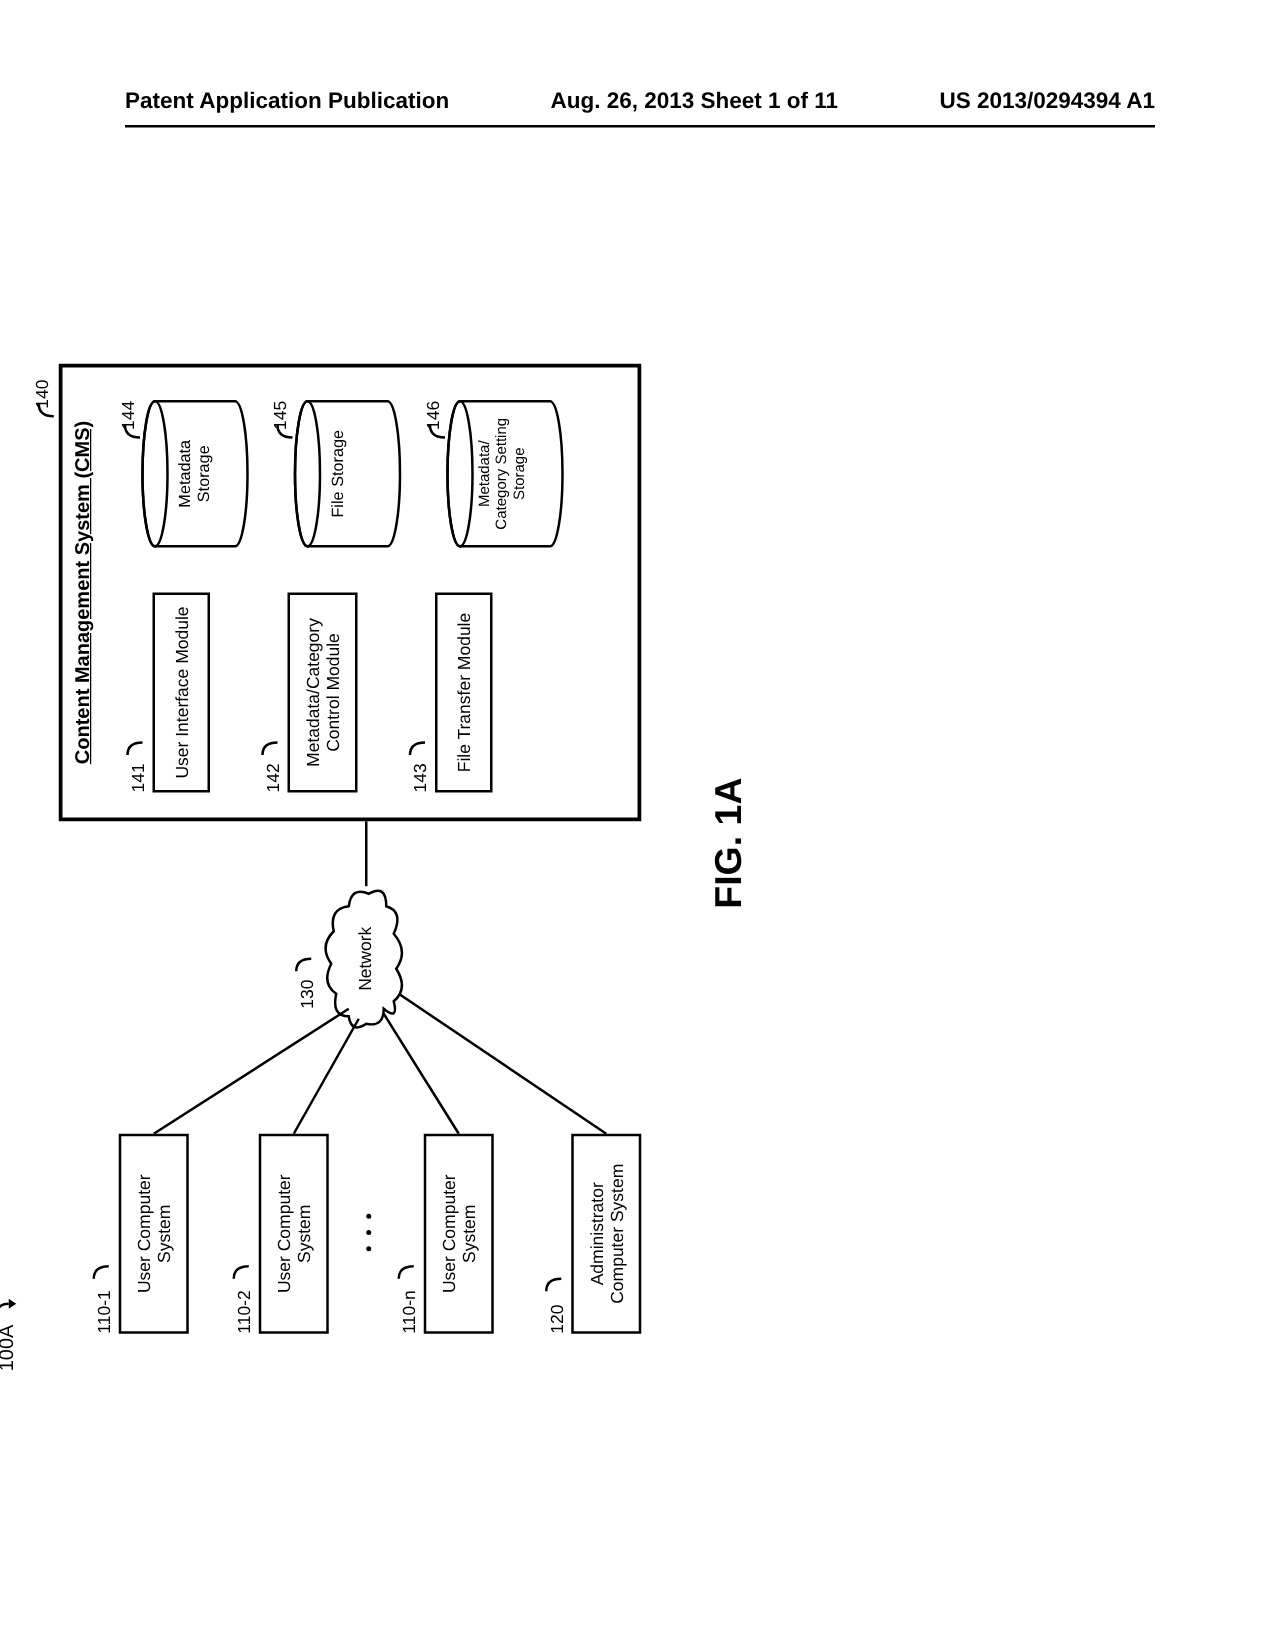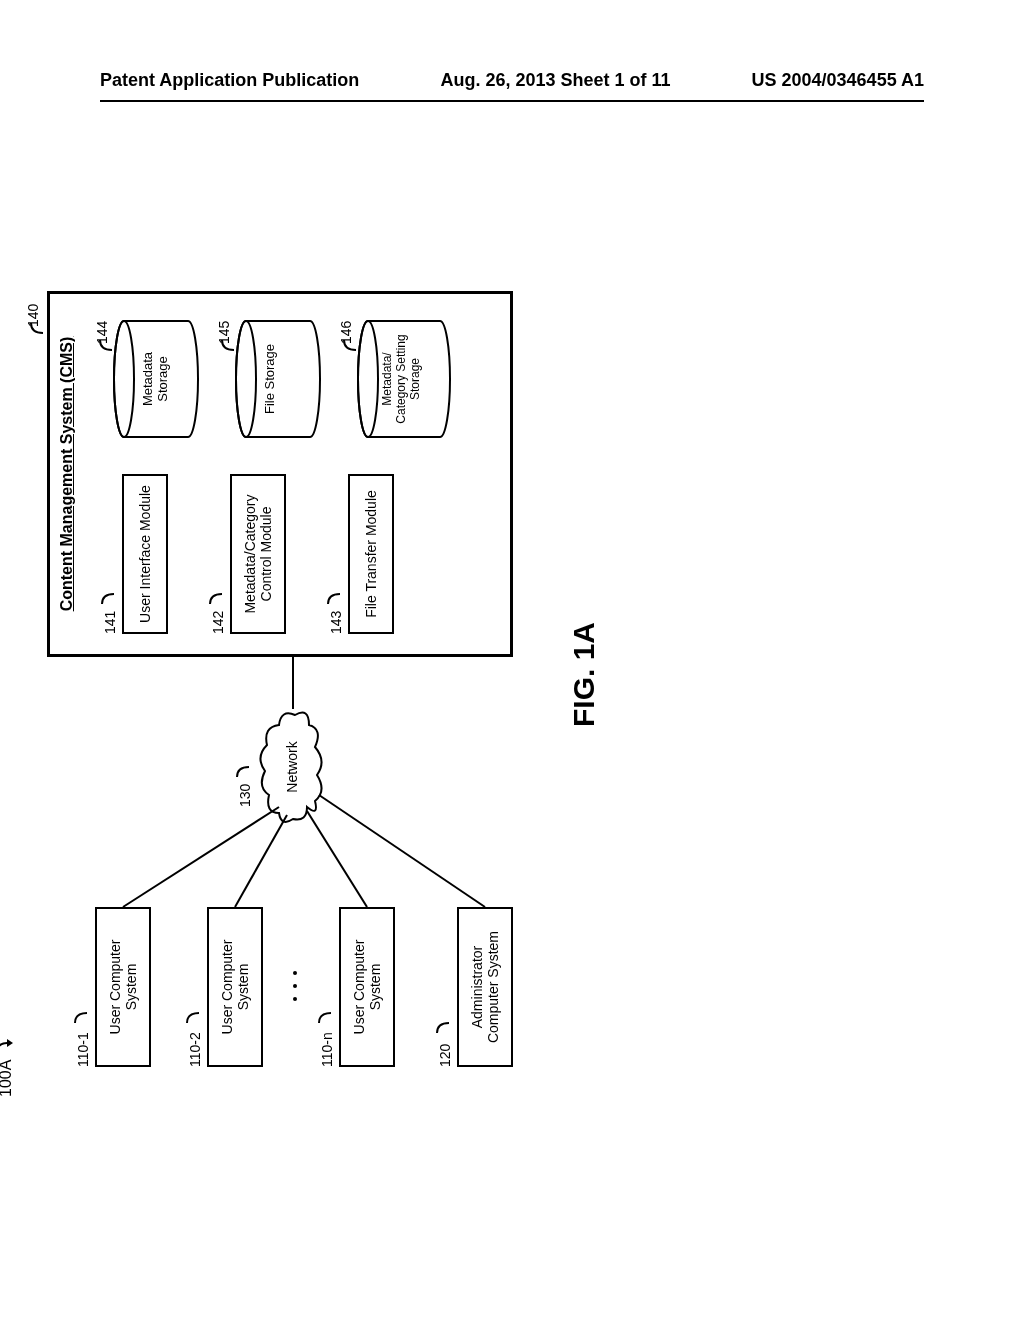--- a/index.html
+++ b/index.html
@@ -124,21 +124,21 @@
   }
 </style>
 </head>
 <body>
 
 <div class="page">
 
   <div class="header">
     <div class="left">Patent Application Publication</div>
     <div class="center">Aug. 26, 2013  Sheet 1 of 11</div>
-    <div class="right">US 2004/0346455 A1</div>
+    <div class="right">US 2013/0294394 A1</div>
   </div>
   <div class="rule"></div>
 
   <div class="diagram">
 
     <div class="ref" style="left:10px; top:10px; font-size:16px;">100A</div>
     <svg class="hook-arrow" style="left:52px; top:8px;" viewBox="0 0 20 20">
       <path d="M2 2 Q12 2 12 12" fill="none" stroke="#000" stroke-width="2"></path>
       <path d="M8 12 L12 18 L16 12 Z" fill="#000"></path>
     </svg>

